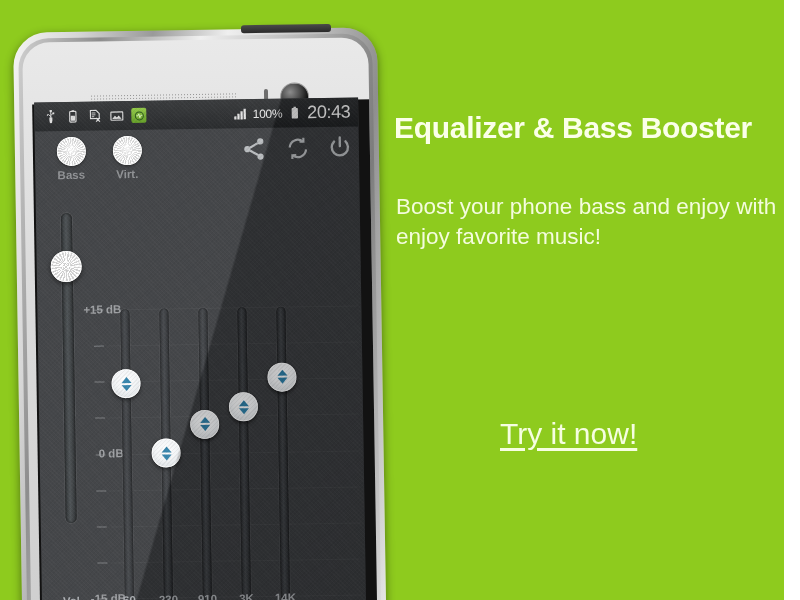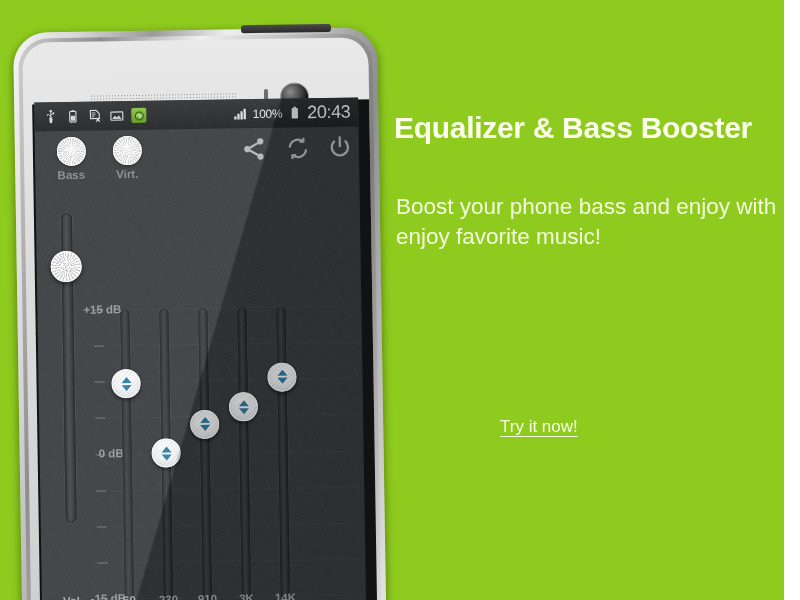--- a/index.html
+++ b/index.html
@@ -45,21 +45,21 @@
     width: 390px;
     font-size: 22.5px;
     line-height: 30px;
     color: #F4FCDD;
     font-weight: 400;
   }
   #promo-cta {
     position: absolute;
     left: 106px;
     top: 417px;
-    font-size: 17px;
+    font-size: 30px;
     color: #F6FEE1;
     text-decoration: underline;
     text-underline-offset: 4px;
     cursor: pointer;
   }
 
   
   #phone {
     position: absolute;
     left: 13px;

